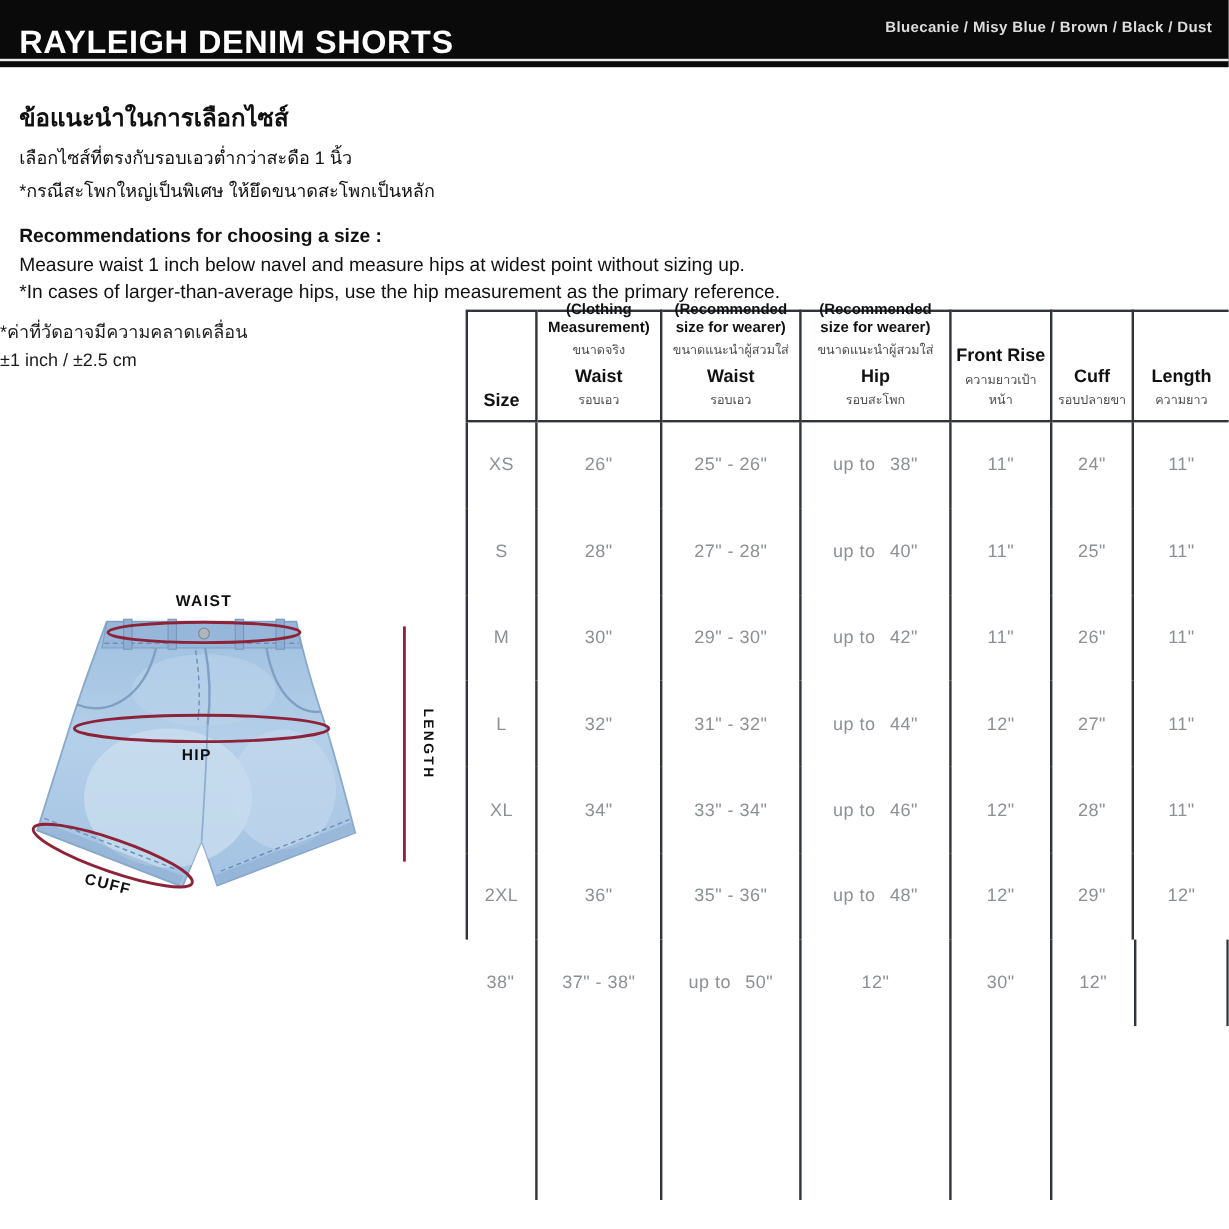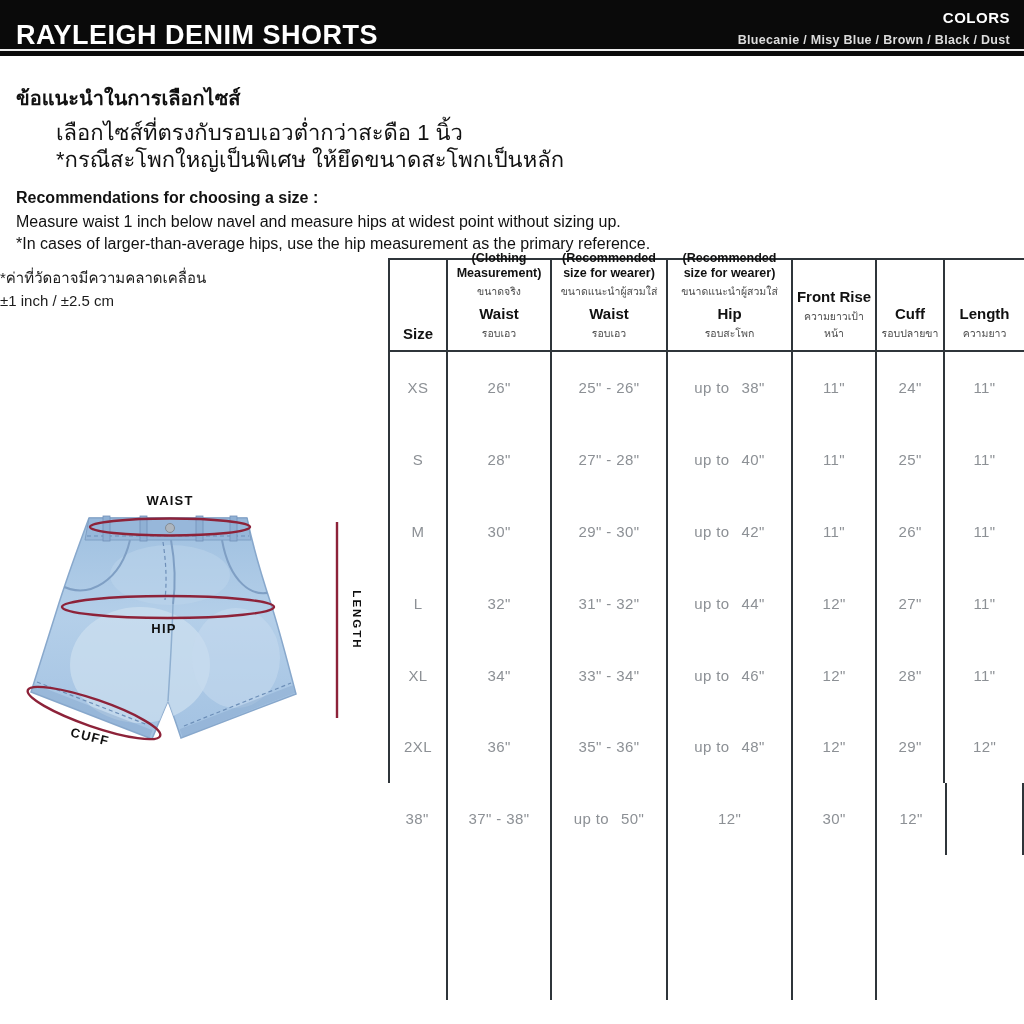--- a/index.html
+++ b/index.html
@@ -38,21 +38,21 @@
   .colors-block {
     position: absolute; right: 14px; top: 9px;
     text-align: right; color: #ffffff;
   }
   .colors-label { font-size: 15px; font-weight: 700; letter-spacing: 0.5px; }
   .colors-list { margin-top: 7px; font-size: 12.5px; color: #dcdcdc; letter-spacing: 0.3px; font-weight: bold; }
 
   
   .intro { position: absolute; left: 16px; top: 82px; }
   .thai-heading { font-size: 20px; font-weight: 700; margin: 0 0 5px 0; }
-  .thai-line { font-size: 22px; line-height: 27px; margin-left: 40px; }
+  .thai-line { font-size: 15px; line-height: 27px; }
   .en-heading { font-size: 16px; font-weight: 700; margin: 16px 0 4px 0; }
   .en-line { font-size: 16px; line-height: 22px; }
 
   
   .note { position: absolute; left: 0; top: 266px; font-size: 15px; line-height: 23px; color: #1c1c1c; }
 
   
   .diagram { position: absolute; left: 0; top: 480px; width: 390px; height: 290px; }
   .anno { fill: none; stroke: var(--annotation); stroke-width: 2.4px; }
   .anno-label {
@@ -95,21 +95,20 @@
   .fillcell { border-right: 2px solid var(--line); }
   .fillcell.col1 { border-left: 2px solid var(--line); }
   .fillcell.lastcol { border-right: none; }
 </style>
 </head>
 <body>
 
 <header class="topbar">
   <h1 class="product-title">RAYLEIGH DENIM SHORTS</h1>
   <div class="colors-block">
-    <div class="colors-label">COLORS</div>
     <div class="colors-list">Bluecanie / Misy Blue / Brown / Black / Dust</div>
   </div>
   <div class="topbar-line"></div>
 </header>
 
 <section class="intro">
   <p class="thai-heading">ข้อแนะนำในการเลือกไซส์</p>
   <div class="thai-line">เลือกไซส์ที่ตรงกับรอบเอวต่ำกว่าสะดือ 1 นิ้ว</div>
   <div class="thai-line">*กรณีสะโพกใหญ่เป็นพิเศษ ให้ยึดขนาดสะโพกเป็นหลัก</div>
   <p class="en-heading">Recommendations for choosing a size :</p>

